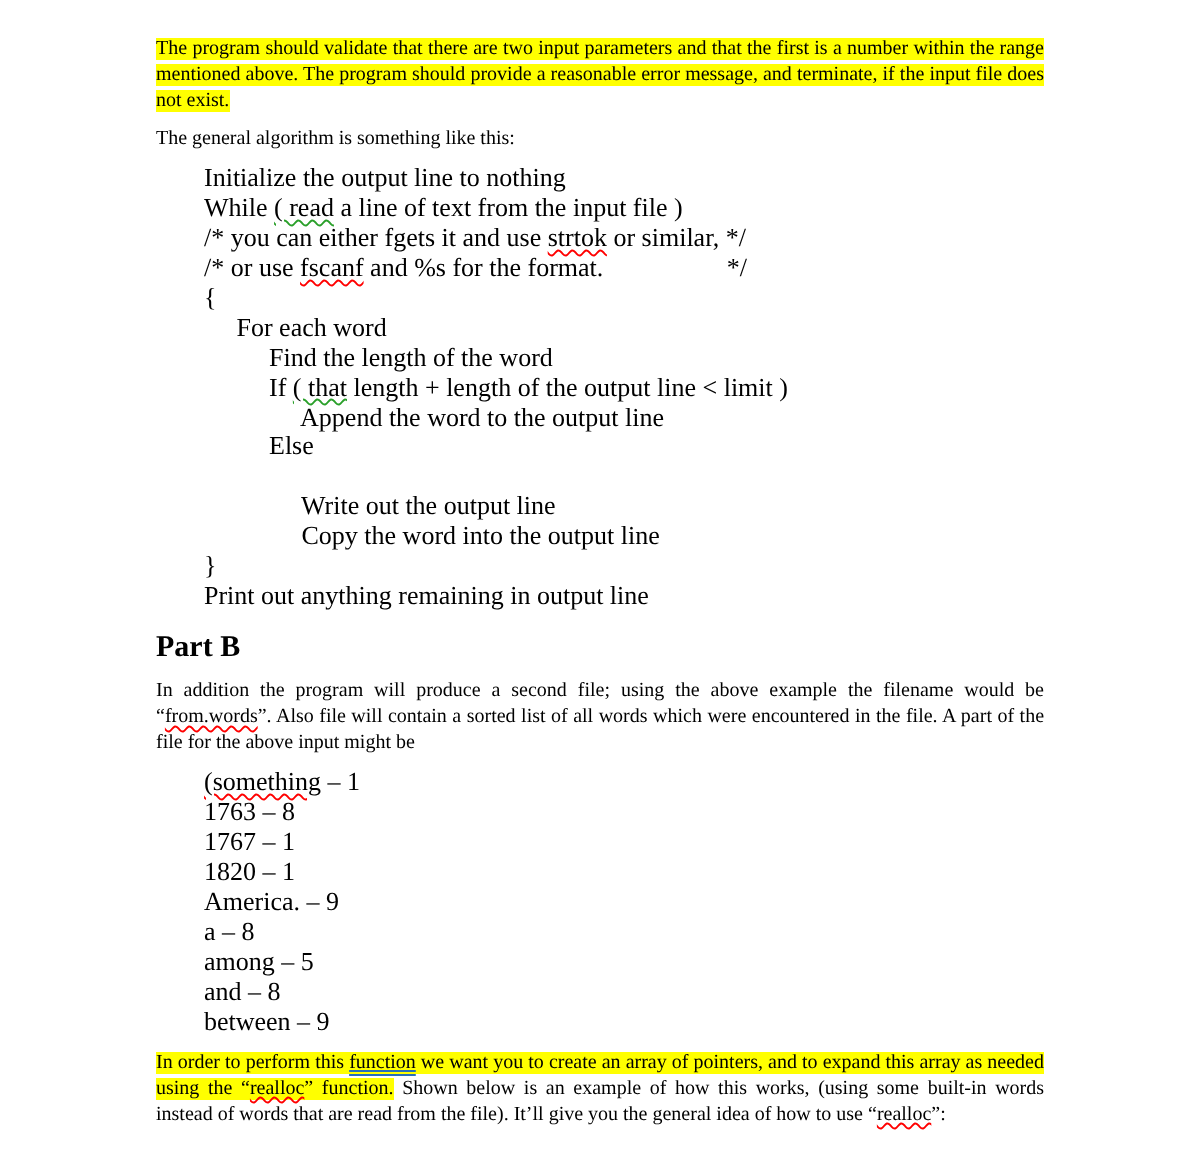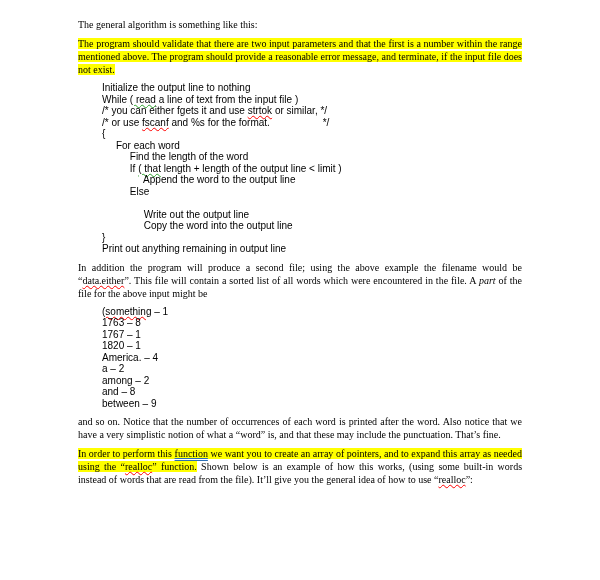--- a/index.html
+++ b/index.html
@@ -27,67 +27,67 @@
   .squiggle {
     text-decoration: underline wavy red 1px;
     text-underline-offset: 1px;
   }
   .squiggle-g {
     text-decoration: underline wavy #2aa02a 1px;
     text-underline-offset: 1px;
   }
   pre.code {
     margin: 6px 0 6px 24px;
-    font-family: Liberation Sans, sans-serif;
-    font-size: 10px;
+    font-family: Liberation Serif, serif;
+    font-size: 13px;
     line-height: 1.15;
     white-space: pre;
   }
-  .italic { font-style: italic; }
+  .italic { }
   h2.partb {
     margin: 10px 0 4px 0;
     font-size: 15px;
     font-weight: bold;
   }
 </style>
 </head>
 <body>
 
 <div class="page">
 
+  <p><span class="hl">The program should validate that there are two input parameters and that the first is a number within the range mentioned above. The program should provide a reasonable error message, and terminate, if the input file does not exist.</span></p>
+
   <p>The general algorithm is something like this:</p>
-
-  <p><span class="hl">The program should validate that there are two input parameters and that the first is a number within the range mentioned above. The program should provide a reasonable error message, and terminate, if the input file does not exist.</span></p>
 
   <pre class="code"><span>Initialize the output line to nothing</span>
 <span><span>While </span><span class="squiggle-g">( read</span><span> a line of text from the input file )</span></span>
 <span><span>/* you can either fgets it and use </span><span class="squiggle">strtok</span><span> or similar, */</span></span>
 <span><span>/* or use </span><span class="squiggle">fscanf</span><span> and %s for the format.                   */</span></span>
 <span>{</span>
 <span>     For each word</span>
 <span>          Find the length of the word</span>
 <span><span>          If </span><span class="squiggle-g">( that</span><span> length + length of the output line &lt; limit )</span></span>
 <span>               Append the word to the output line</span>
 <span>          Else</span>
 <span></span>
 <span>               Write out the output line</span>
 <span>               Copy the word into the output line</span>
 <span>}</span>
 <span>Print out anything remaining in output line</span></pre>
 
+  <h2 class="partb">Part B</h2>
 
-  <p><span>In addition the program will produce a second file; using the above example the filename would be “</span><span class="squiggle">data.either</span><span>”. This file will contain a sorted list of all words which were encountered in the file. A </span><span class="italic">part</span><span> of the file for the above input might be</span></p>
+  <p><span>In addition the program will produce a second file; using the above example the filename would be “</span><span class="squiggle">from.words</span><span>”. Also file will contain a sorted list of all words which were encountered in the file. A </span><span class="italic">part</span><span> of the file for the above input might be</span></p>
 
   <pre class="code"><span><span class="squiggle">(something</span><span> – 1</span></span>
 <span>1763 – 8</span>
 <span>1767 – 1</span>
 <span>1820 – 1</span>
-<span>America. – 4</span>
-<span>a – 2</span>
-<span>among – 2</span>
+<span>America. – 9</span>
+<span>a – 8</span>
+<span>among – 5</span>
 <span>and – 8</span>
 <span>between – 9</span></pre>
 
-  <p>and so on. Notice that the number of occurrences of each word is printed after the word. Also notice that we have a very simplistic notion of what a “word” is, and that these may include the punctuation. That’s fine.</p>
 
   <p><span class="hl"><span>In order to perform this </span><span style="text-decoration: underline double #2a6fb5;">function</span><span> we want you to create an array of pointers, and to expand this array as needed using the “</span><span class="squiggle">realloc</span><span>” function.</span></span><span> Shown below is an example of how this works, (using some built-in words instead of words that are read from the file). It’ll give you the general idea of how to use “</span><span class="squiggle">realloc</span><span>”:</span></p>
 
 </div>
 
 </body></html>

